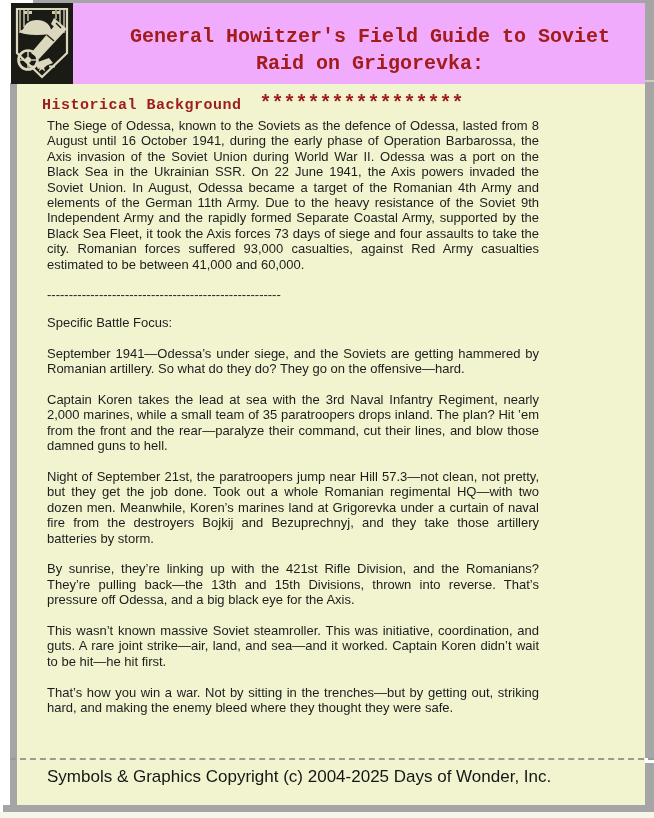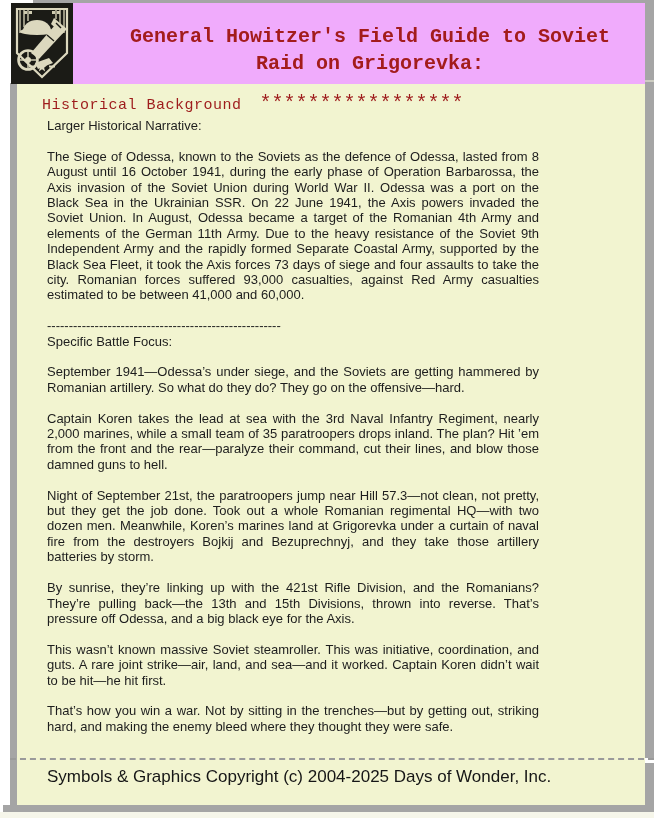--- a/index.html
+++ b/index.html
@@ -22,29 +22,29 @@
   #page-title{position:absolute;left:73px;top:3px;width:572px;height:81px;
     display:flex;flex-direction:column;align-items:center;justify-content:center;
     padding-top:6px;box-sizing:border-box;
     font-family:"Liberation Mono","DejaVu Sans Mono",monospace;
     font-weight:bold;font-size:20px;line-height:27px;color:#a31c1c;text-align:center;}
 
   
   #content-box{position:absolute;left:17px;top:84px;width:628px;height:721px;background:#f2f4d0;}
   #section-heading{position:absolute;left:25px;top:10px;
     font-family:"Liberation Mono","DejaVu Sans Mono",monospace;
-    font-weight:normal;color:#9e1c1c;font-size:15px;line-height:20px;letter-spacing:0.5px;white-space:nowrap;}
+    font-weight:bold;color:#9e1c1c;font-size:15px;line-height:20px;letter-spacing:0.5px;white-space:nowrap;}
   #section-heading .stars{font-size:20px;letter-spacing:0;margin-left:18px;}
 
   #doc{position:absolute;left:30px;top:34px;width:492px;
     font-size:13px;line-height:15.4px;color:#1d1d1d;text-align:justify;}
   #doc p{margin:15.4px 0;}
   #doc p:first-child{margin-top:0;}
   #doc p.no-gap-below{margin-bottom:0;}
-  #doc p.no-gap-above{margin-top:0;}
+  #doc p.no-gap-above{margin-top:12px;}
 
   
   #dashed-line{position:absolute;left:10px;top:758px;width:644px;height:0;border-top:2px dashed #9a9a9a;}
   #footer{position:absolute;left:47px;top:769px;width:560px;
     font-size:17px;line-height:16.5px;color:#161616;}
 </style>
 </head>
 <body>
 
 <div id="page">
@@ -106,21 +106,20 @@
       <rect x="38" y="62.5" width="6" height="2" fill="#dcd8be"></rect>
     </svg>
   </div>
 
   <div id="content-box">
     <div id="section-heading">
       <span>Historical Background</span><span class="stars">*****************</span>
     </div>
 
     <div id="doc">
-      <p>Larger Historical Narrative:</p>
       <p>The Siege of Odessa, known to the Soviets as the defence of Odessa, lasted from 8 August until 16 October 1941, during the early phase of Operation Barbarossa, the Axis invasion of the Soviet Union during World War II. Odessa was a port on the Black Sea in the Ukrainian SSR. On 22 June 1941, the Axis powers invaded the Soviet Union. In August, Odessa became a target of the Romanian 4th Army and elements of the German 11th Army. Due to the heavy resistance of the Soviet 9th Independent Army and the rapidly formed Separate Coastal Army, supported by the Black Sea Fleet, it took the Axis forces 73 days of siege and four assaults to take the city. Romanian forces suffered 93,000 casualties, against Red Army casualties estimated to be between 41,000 and 60,000.</p>
       <p class="no-gap-below">------------------------------------------------------</p>
       <p class="no-gap-above">Specific Battle Focus:</p>
       <p>September 1941—Odessa’s under siege, and the Soviets are getting hammered by Romanian artillery. So what do they do? They go on the offensive—hard.</p>
       <p>Captain Koren takes the lead at sea with the 3rd Naval Infantry Regiment, nearly 2,000 marines, while a small team of 35 paratroopers drops inland. The plan? Hit ’em from the front and the rear—paralyze their command, cut their lines, and blow those damned guns to hell.</p>
       <p>Night of September 21st, the paratroopers jump near Hill 57.3—not clean, not pretty, but they get the job done. Took out a whole Romanian regimental HQ—with two dozen men. Meanwhile, Koren’s marines land at Grigorevka under a curtain of naval fire from the destroyers Bojkij and Bezuprechnyj, and they take those artillery batteries by storm.</p>
       <p>By sunrise, they’re linking up with the 421st Rifle Division, and the Romanians? They’re pulling back—the 13th and 15th Divisions, thrown into reverse. That’s pressure off Odessa, and a big black eye for the Axis.</p>
       <p>This wasn’t known massive Soviet steamroller. This was initiative, coordination, and guts. A rare joint strike—air, land, and sea—and it worked. Captain Koren didn’t wait to be hit—he hit first.</p>
       <p>That’s how you win a war. Not by sitting in the trenches—but by getting out, striking hard, and making the enemy bleed where they thought they were safe.</p>
     </div>

